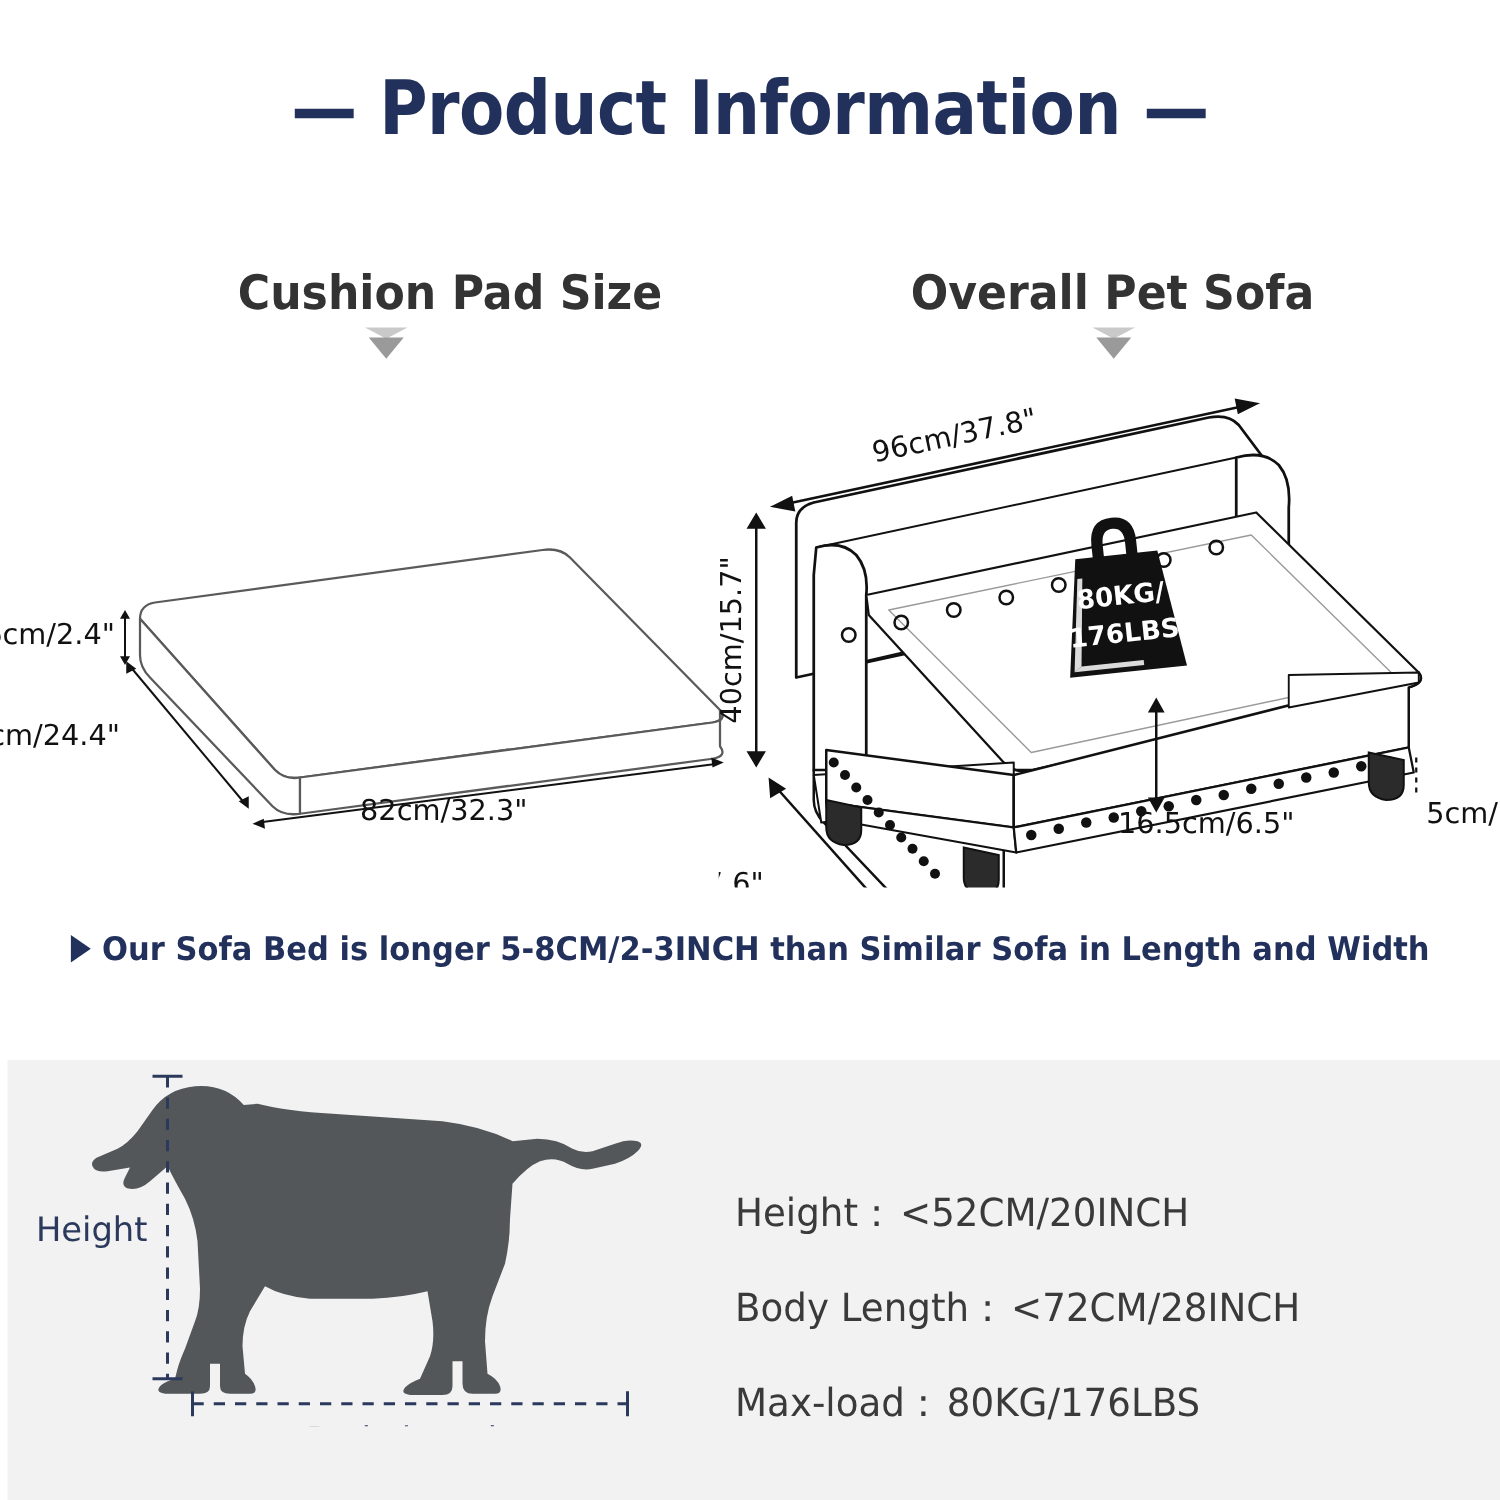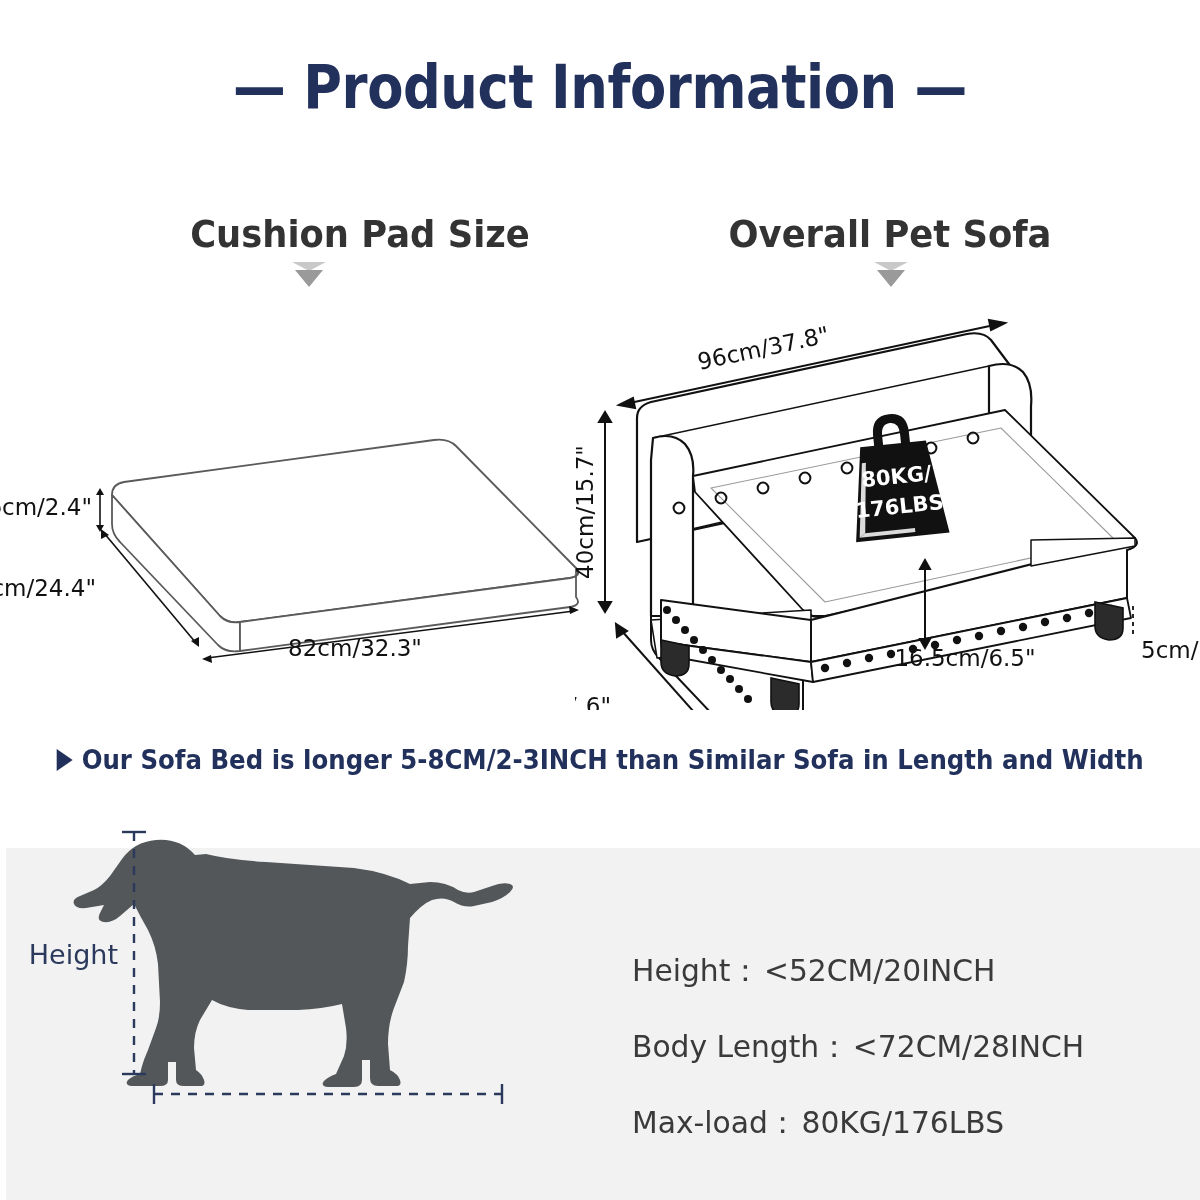--- a/index.html
+++ b/index.html
@@ -100,25 +100,25 @@
   }
 
   
   .panel {
     position: absolute;
     left: 6px; top: 848px;
     width: 1194px; height: 352px;
     background: #f2f2f2;
   }
 
-  #dog-area { position: absolute; left: 30px; top: 812px; width: 545px; height: 300px; text-align: right; }
+  #dog-area { position: absolute; left: 30px; top: 841px; width: 545px; height: 300px; text-align: right; }
 
   .spec-list {
     position: absolute;
-    left: 632px; top: 950px;
+    left: 588px; top: 950px;
     width: 560px;
   }
   .spec-row {
     font-size: 31px;
     color: #3a3a3a;
     white-space: nowrap;
     margin-bottom: 34px;
     transform: scaleX(0.96);
     transform-origin: left center;
   }

